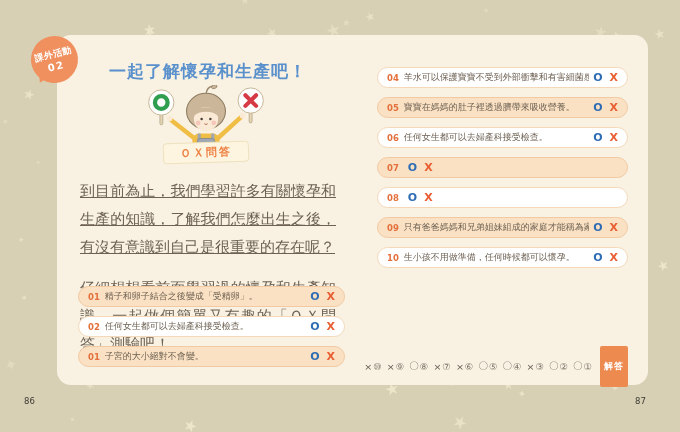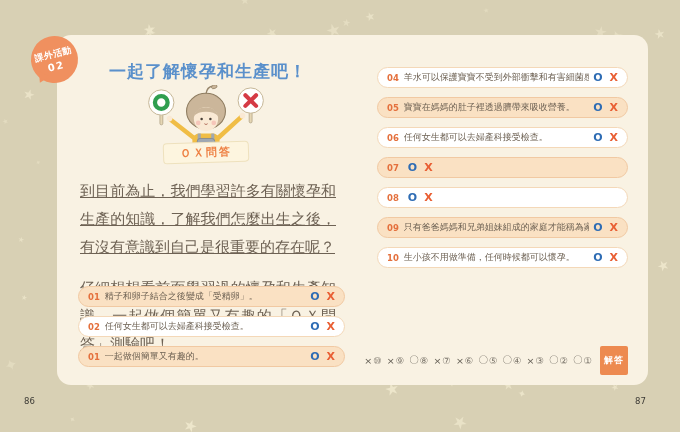--- a/index.html
+++ b/index.html
@@ -55,21 +55,21 @@
   .omark{color:#2e6cb4;font-weight:bold;font-size:11px;margin-left:4px;flex:0 0 auto;}
   .xmark{color:#e95f34;font-weight:bold;font-size:11px;margin-left:7px;flex:0 0 auto;}
   .answers{
     position:absolute;left:360px;top:346px;width:268px;z-index:2;
     display:flex;align-items:center;justify-content:flex-end;gap:5px;
   }
   .ans{font-size:9.5px;color:#5f5a50;display:flex;align-items:center;}
   .ans .ans-num{color:#7a746a;margin-left:1px;}
   .ans-badge{
     background:#ed8a50;color:#fff;font-size:9px;font-weight:bold;
-    padding:8px 4px;border-radius:2px;margin-left:3px;letter-spacing:1px;
+    padding:14px 4px;border-radius:2px;margin-left:3px;letter-spacing:1px;
   }
   .pagenum{position:absolute;font-size:8.5px;color:#3c3a35;z-index:2;}
   .pagenum.l{left:24px;top:396px;}
   .pagenum.r{left:635px;top:396px;}
 </style>
 </head>
 <body>
 
 <div id="starfield">
     <span class="star" style="left: 196.507px; top: 225.932px; font-size: 16.858px; opacity: 0.79; transform: rotate(191deg);">★</span>
@@ -229,21 +229,21 @@
       <span class="xmark">X</span>
     </div>
     <div class="qrow plain">
       <span class="qnum">02</span>
       <span class="qtext">任何女生都可以去婦產科接受檢查。</span>
       <span class="omark">O</span>
       <span class="xmark">X</span>
     </div>
     <div class="qrow hl">
       <span class="qnum">01</span>
-      <span class="qtext">一起做個簡單又有趣的。</span>
+      <span class="qtext">子宮的大小絕對不會變。</span>
       <span class="omark">O</span>
       <span class="xmark">X</span>
     </div>
   </div>
 <div class="qcol right" id="qright">
     <div class="qrow plain">
       <span class="qnum">04</span>
       <span class="qtext">羊水可以保護寶寶不受到外部衝擊和有害細菌感染。</span>
       <span class="omark">O</span>
       <span class="xmark">X</span>

